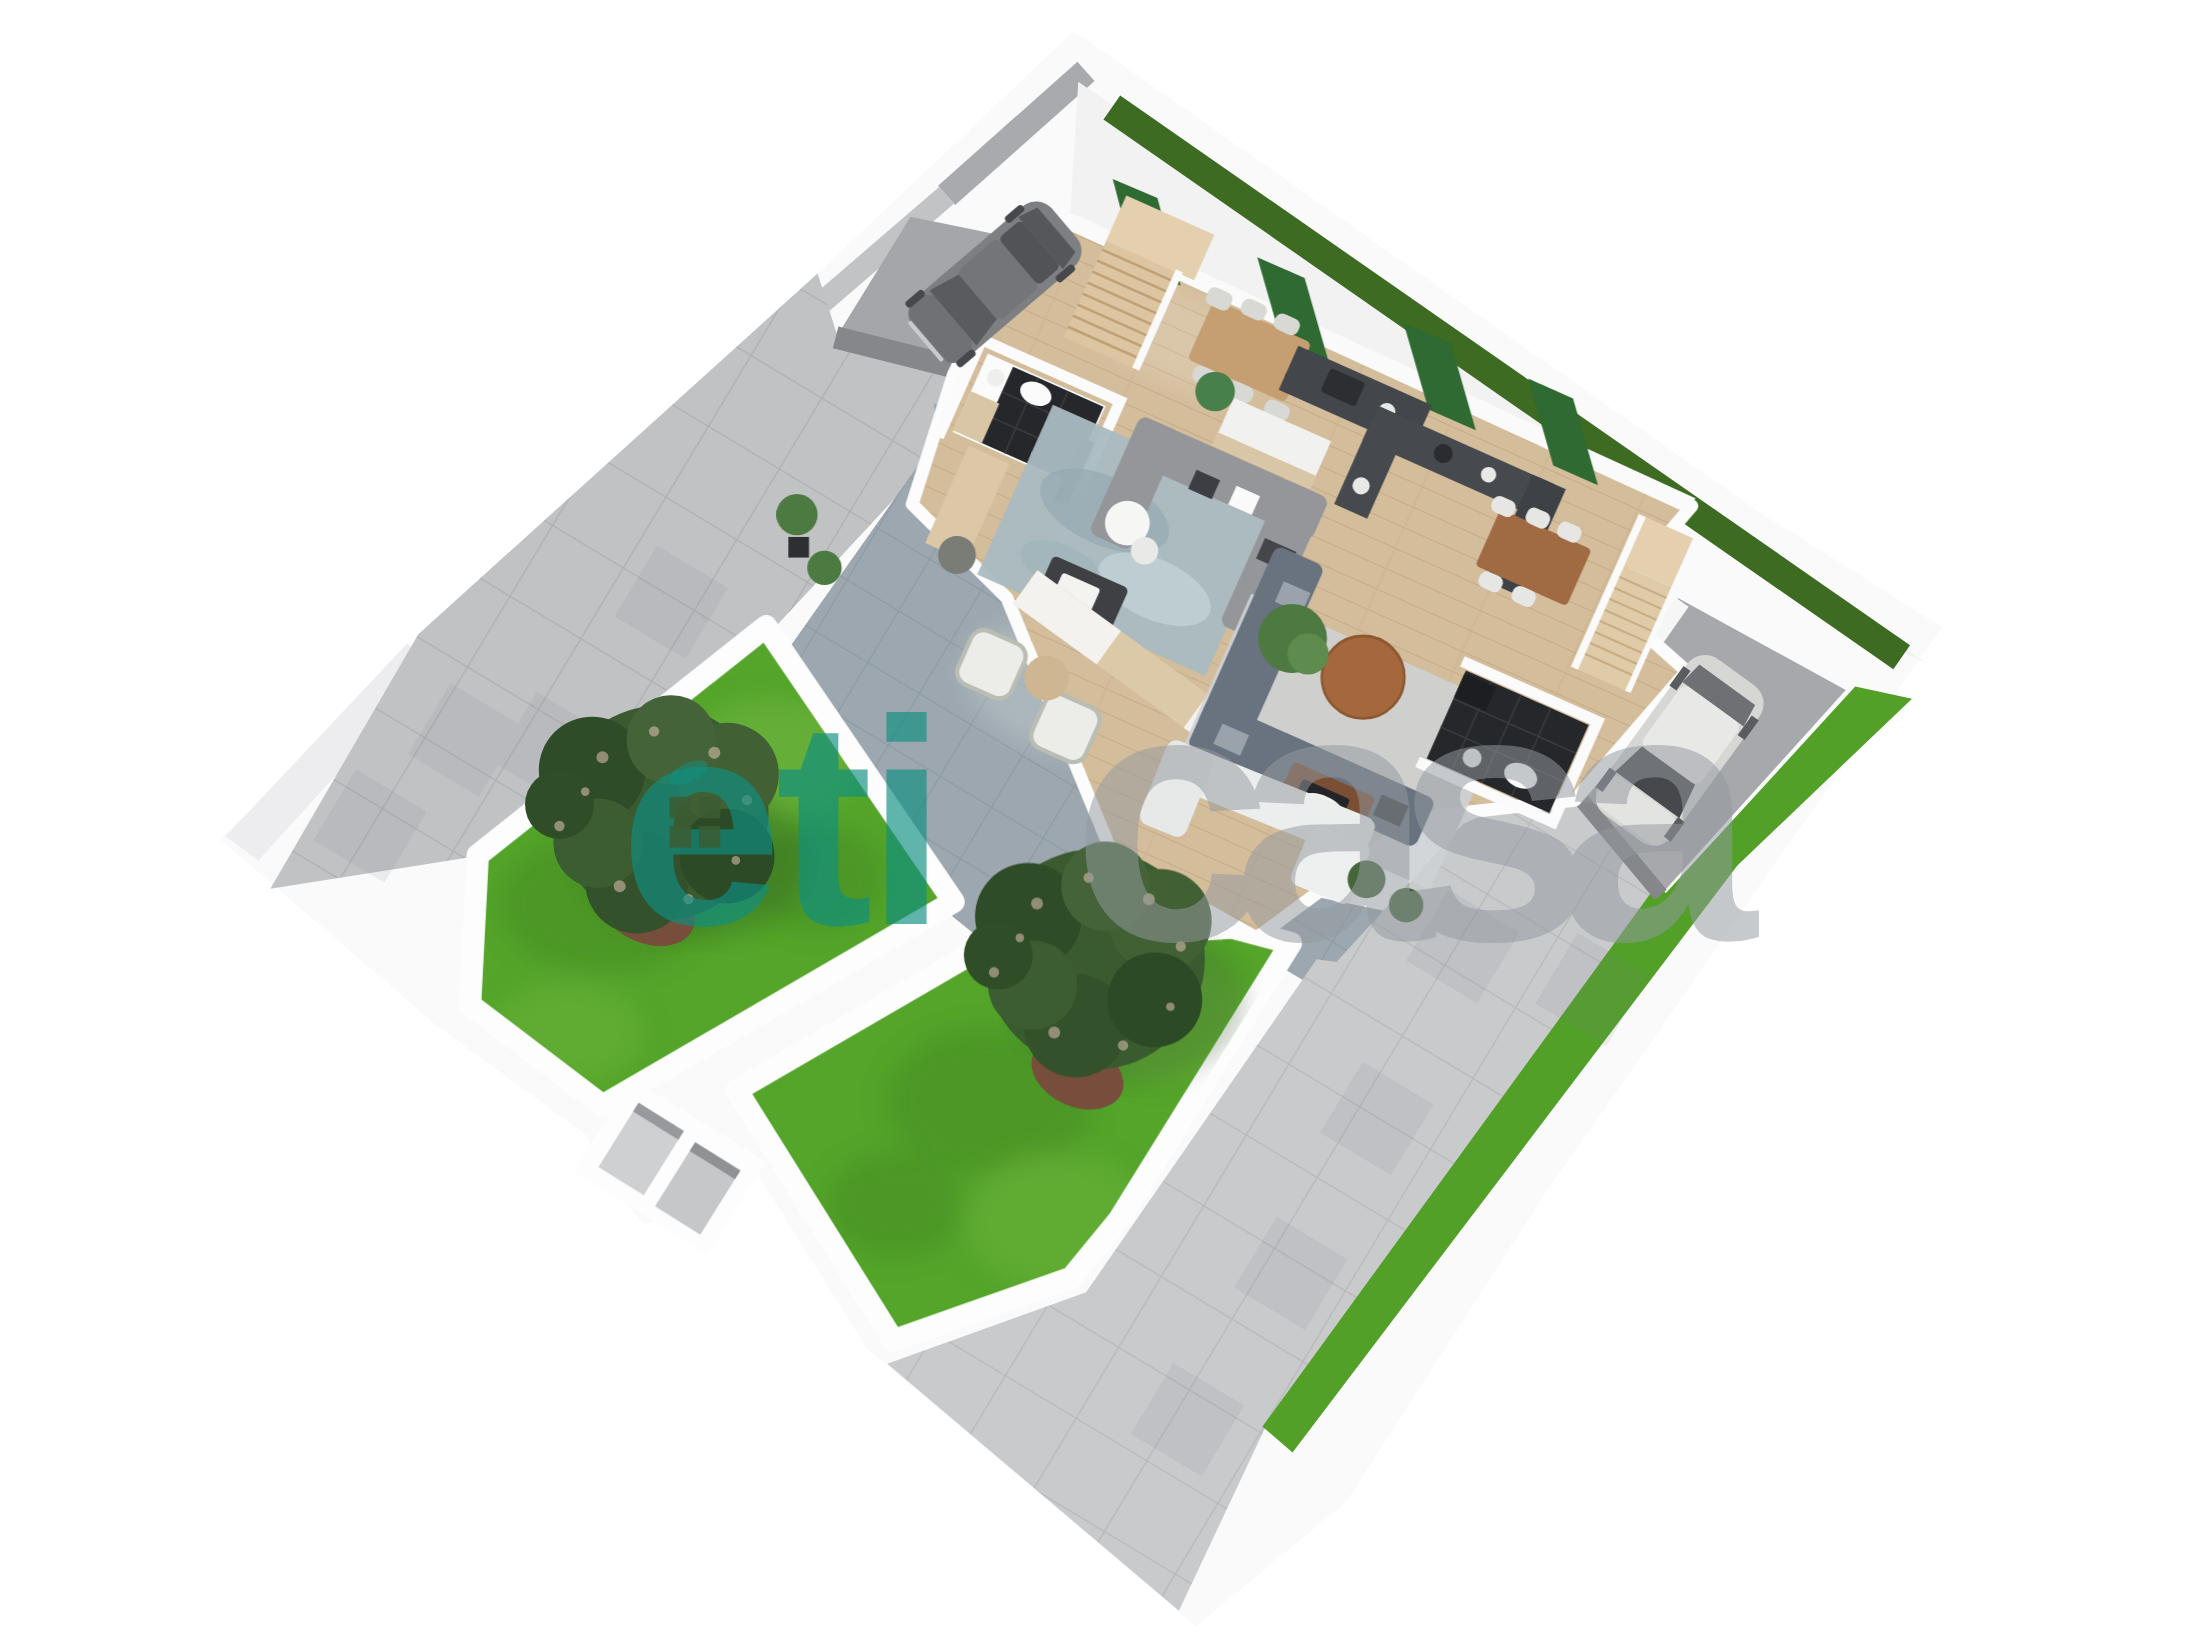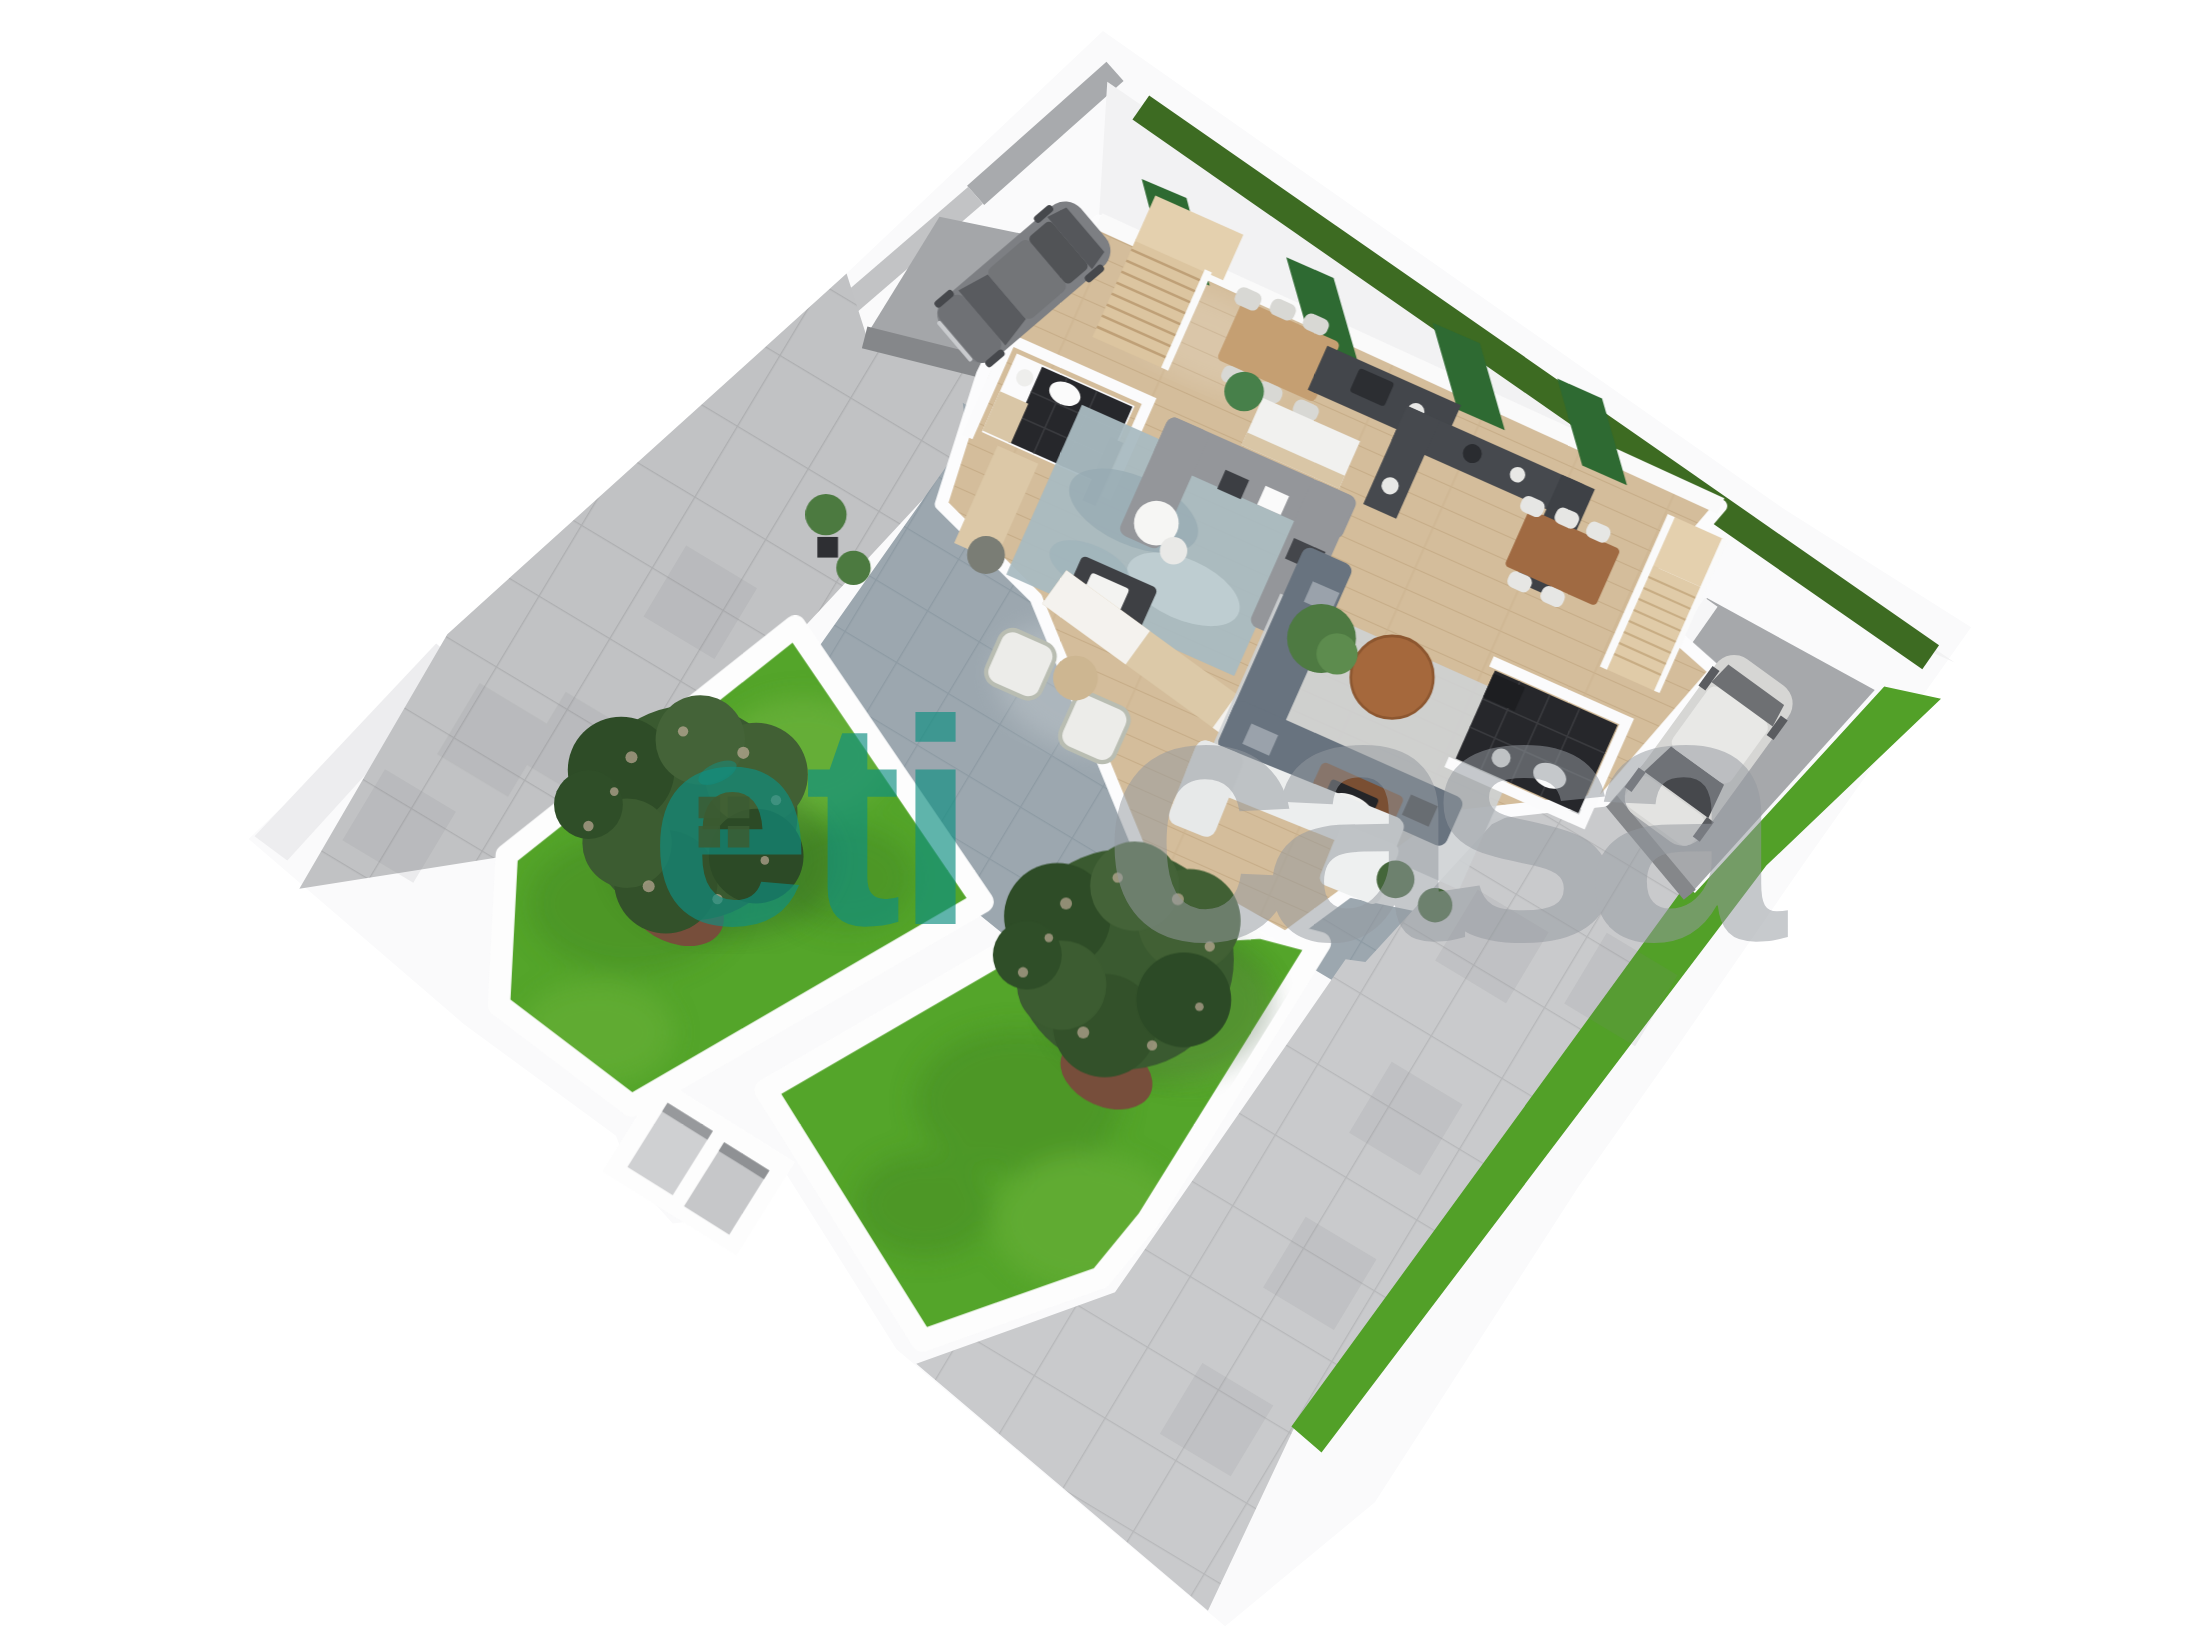--- a/index.html
+++ b/index.html
@@ -1,16 +1,16 @@
 <!DOCTYPE html>
 <html style="font-size:13.8px"><head>
 <meta charset="utf-8">
 <style>
   html,body{margin:0;padding:0;background:#ffffff;}
-  .page{width:2153px;height:1652px;position:relative;overflow:hidden;font-family:"Liberation Sans", sans-serif;padding-left:29px;}
+  .page{width:2153px;height:1652px;position:relative;overflow:hidden;font-family:"Liberation Sans", sans-serif;}
 </style>
 </head>
 <body>
 <div class="page">
 <svg width="2203" height="1652" viewBox="0 0 2560 1920">
 <defs>
   <pattern id="tileL" width="96" height="96" patternUnits="userSpaceOnUse" patternTransform="rotate(31)">
     <rect width="96" height="96" fill="#c9cacc"></rect>
     <path d="M0 0H96M0 0V96" stroke="#b7b8ba" stroke-width="3" fill="none"></path>
   </pattern>

